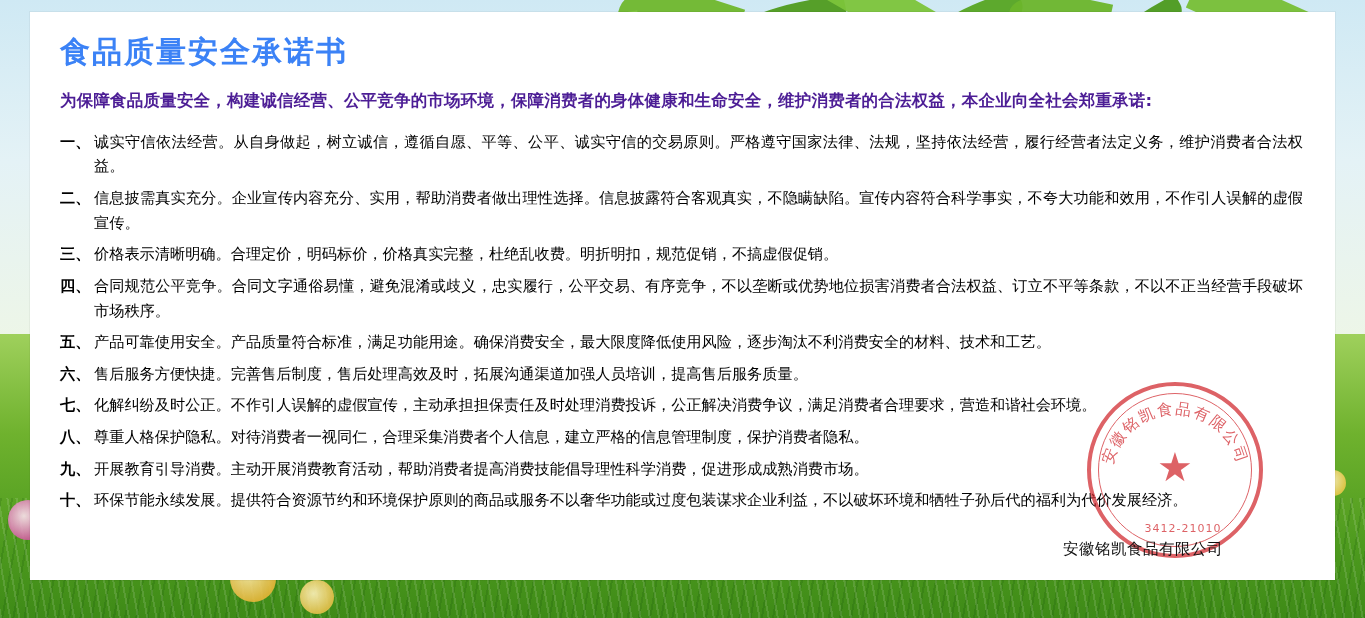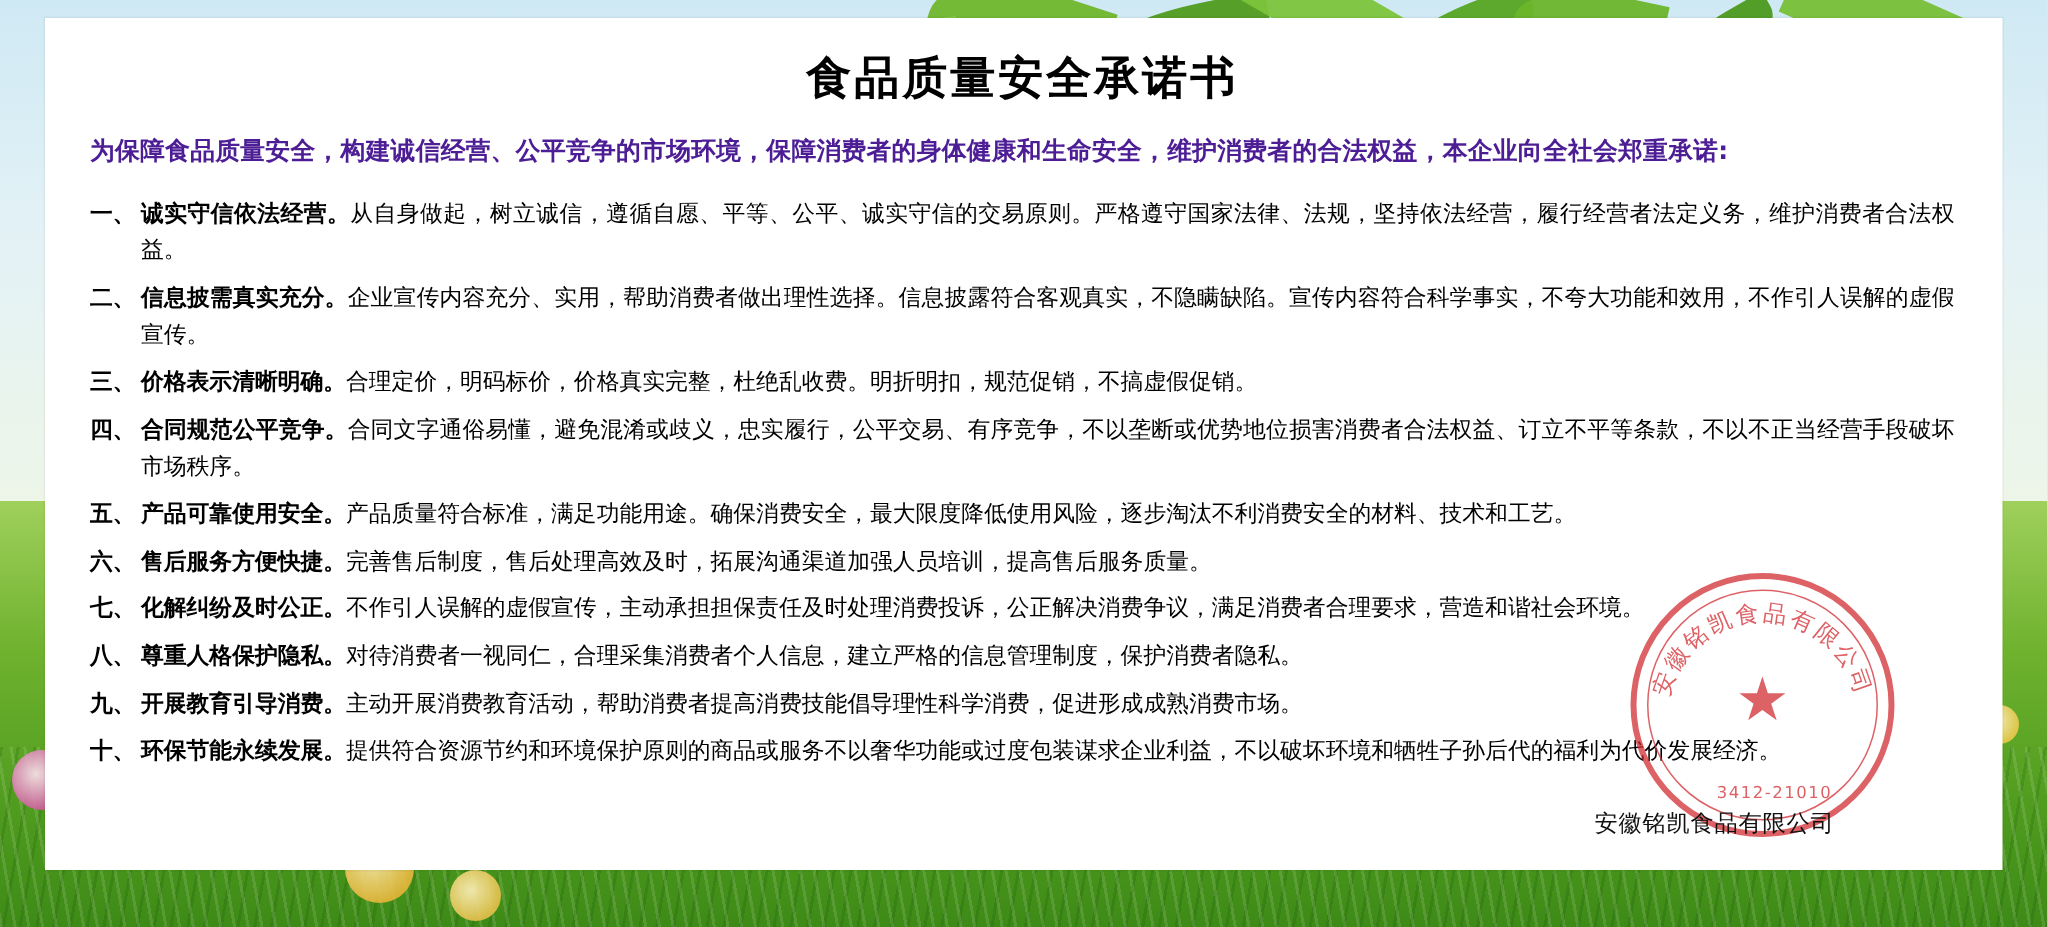--- a/index.html
+++ b/index.html
@@ -78,25 +78,24 @@
   }
   .doc-inner {
     position: relative;
     padding: 14px 32px 0 30px;
     height: 100%;
     box-sizing: border-box;
   }
 
   h1.title {
     margin: 6px 0 16px 0;
-    text-align: center;
     font-size: 30px;
     font-weight: bold;
     letter-spacing: 2px;
-    color: #000000;
+    color: #3b82f6;
   }
 
   p.preamble {
     margin: 0 0 16px 0;
     font-size: 16.5px;
     font-weight: bold;
     line-height: 1.5;
     color: #4c1d95;
     letter-spacing: .2px;
   }
@@ -116,21 +115,21 @@
     text-align: justify;
   }
   ol.clauses li .num {
     position: absolute;
     left: 0;
     top: 0;
     font-weight: bold;
     font-size: 15.2px;
   }
   ol.clauses li .lead {
-    font-weight: bold;
+    font-weight: normal;
   }
   ol.clauses li .body { font-weight: normal; }
 
   
   .sign-block {
     position: absolute;
     right: 42px;
     bottom: 16px;
     text-align: center;
     width: 300px;

